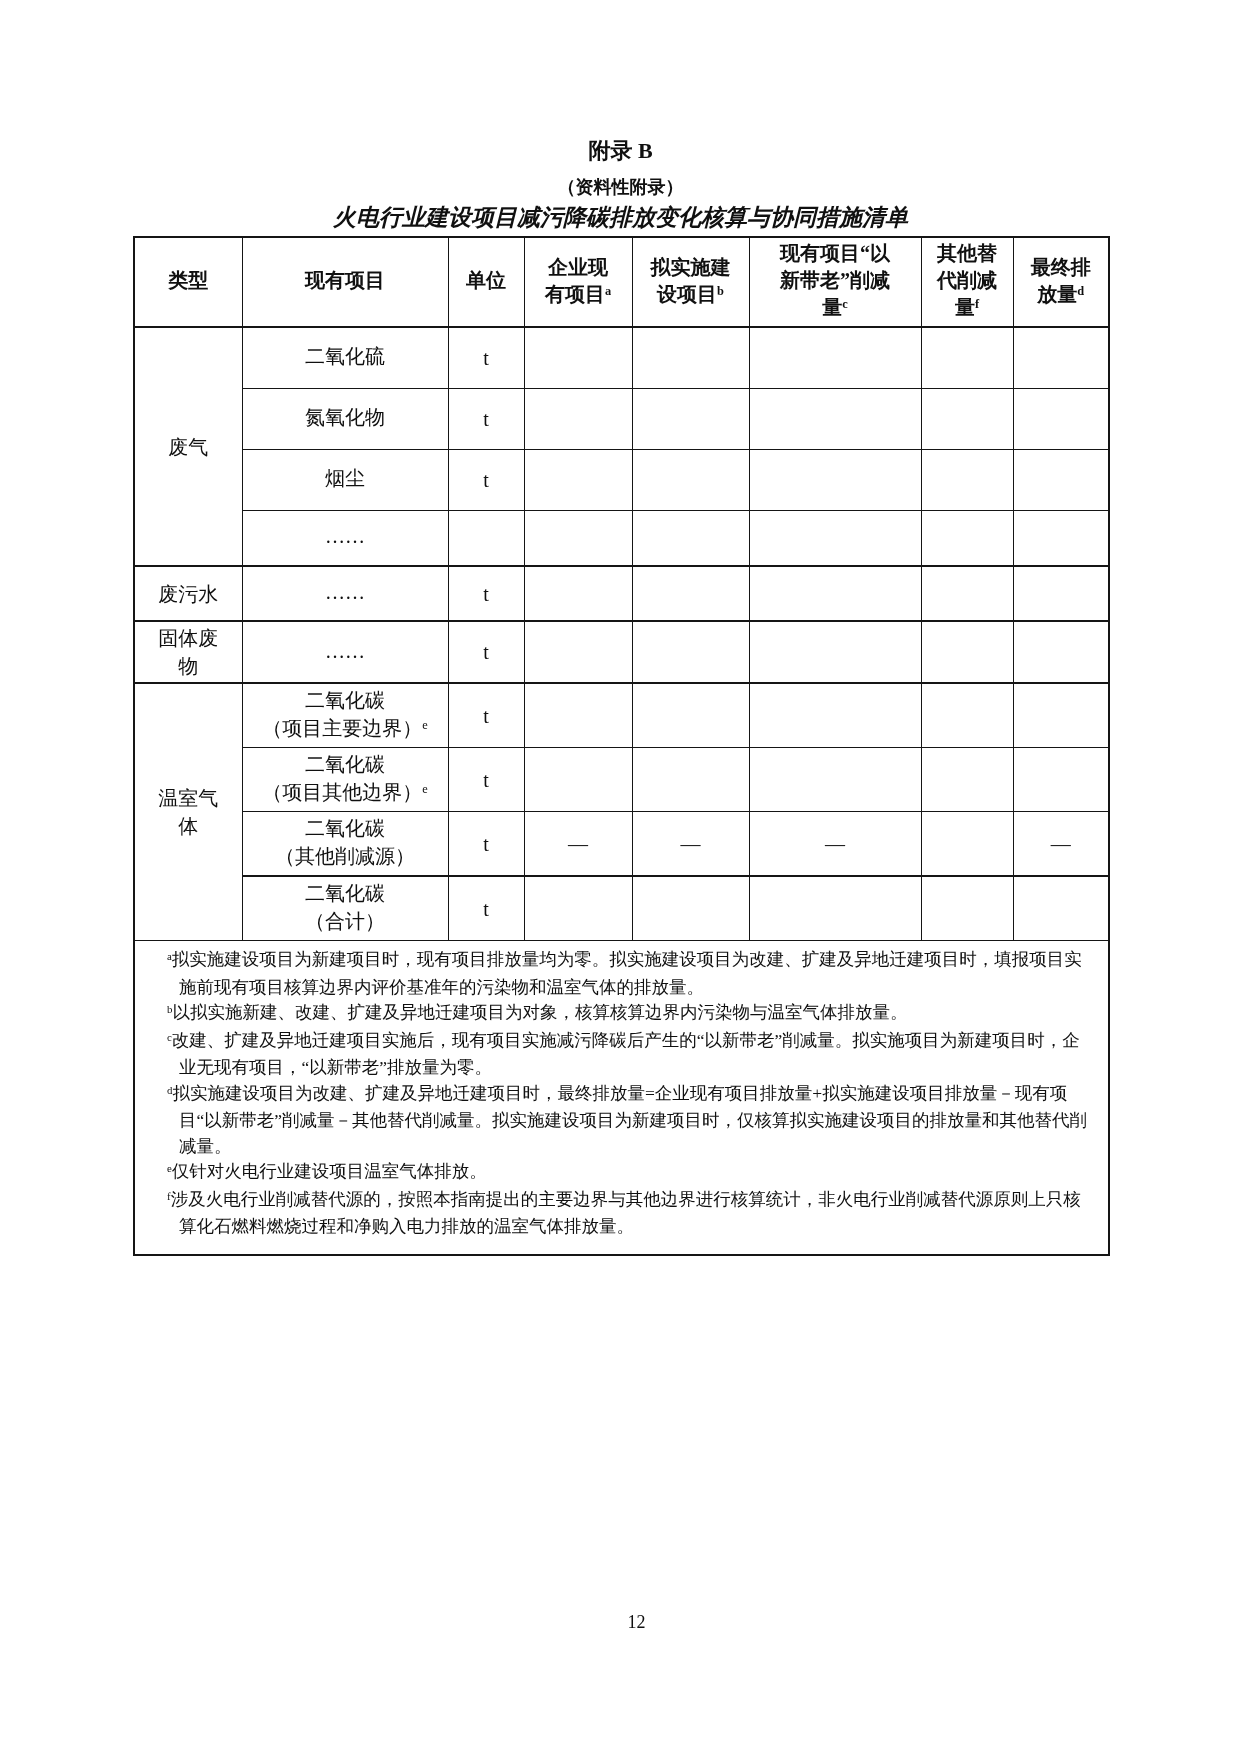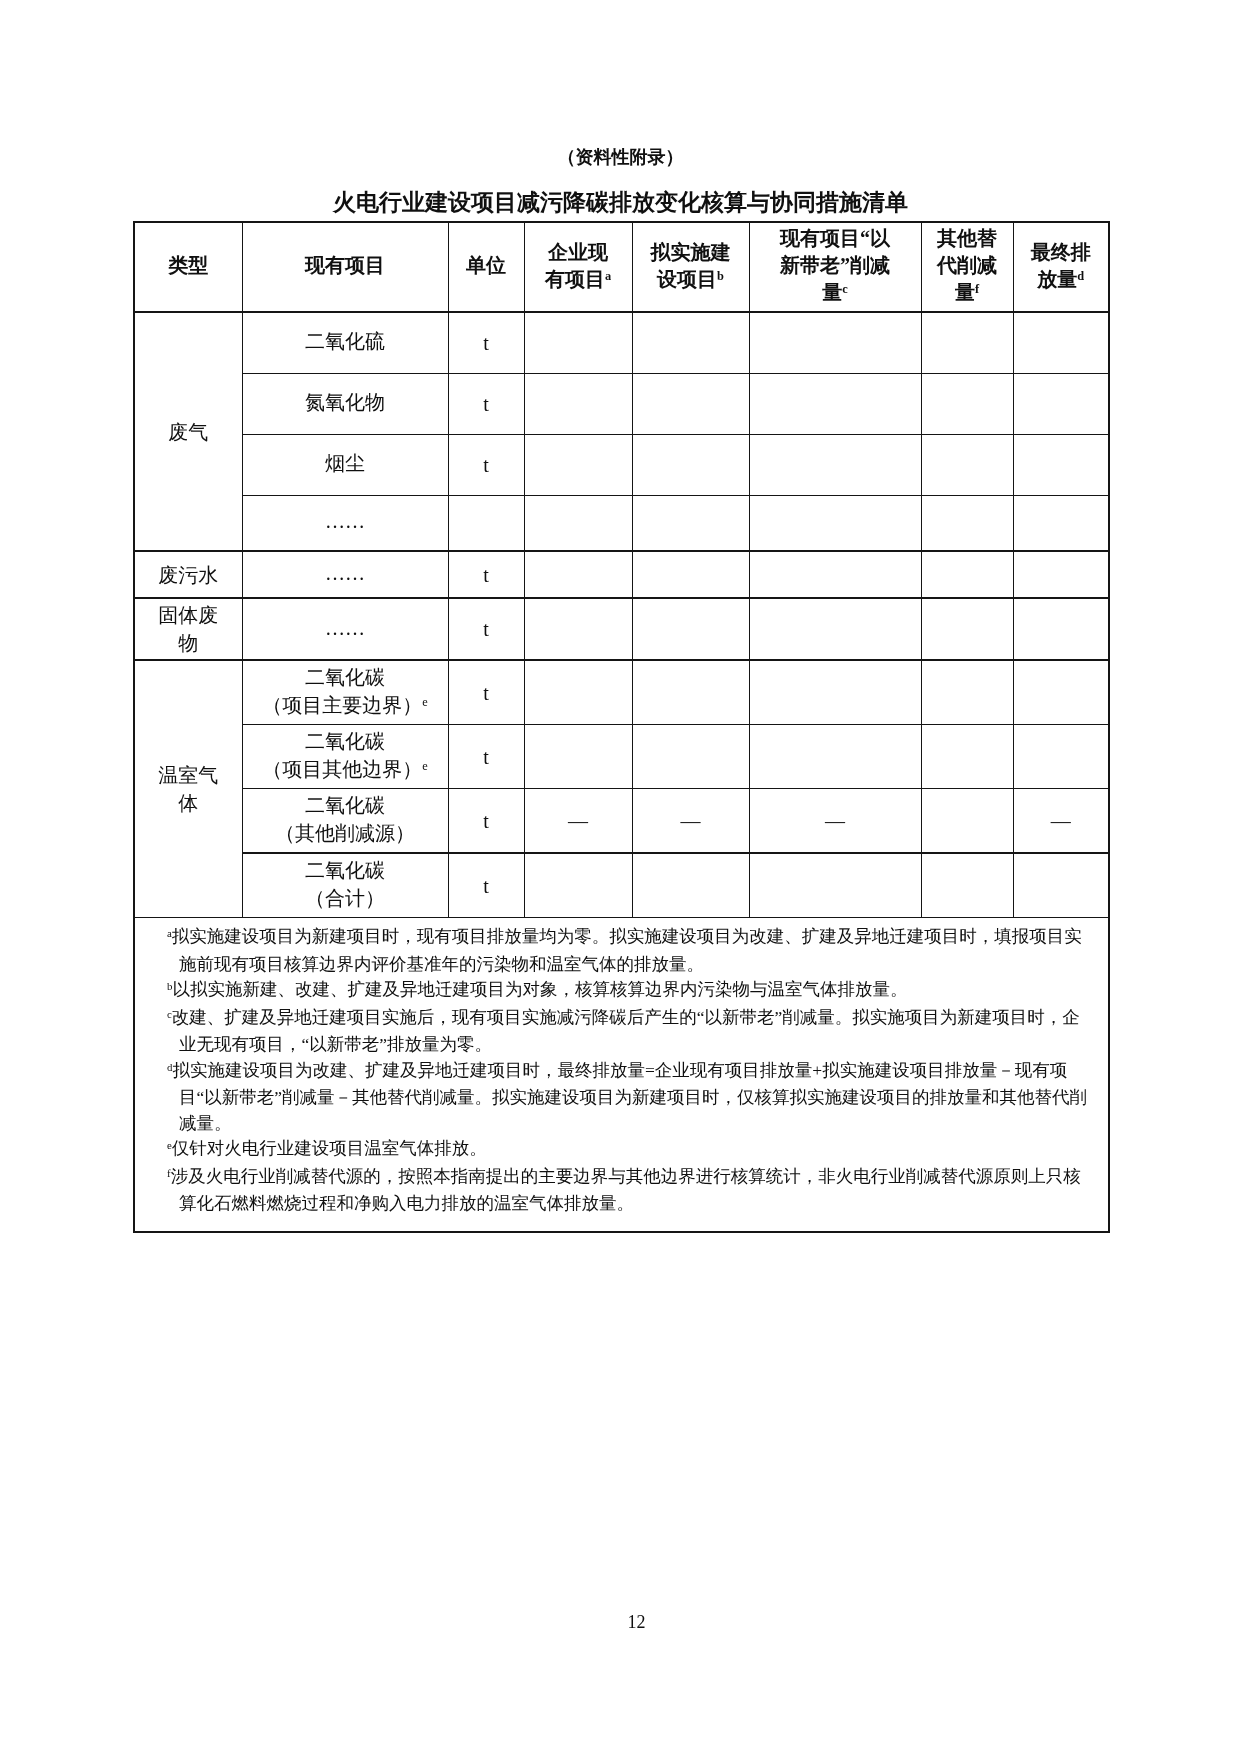--- a/index.html
+++ b/index.html
@@ -5,21 +5,21 @@
   * { margin:0; padding:0; box-sizing:border-box; }
   html,body { background:#ffffff; }
   body {
     width:1241px; height:1755px; position:relative; overflow:hidden;
     font-family:"Liberation Serif","DejaVu Serif",serif;
     color:#101010;
   }
   .headings { padding-top:136px; text-align:center; }
   .h-appendix { font-size:22px; font-weight:bold; line-height:30px; }
   .h-sub      { font-size:18px; font-weight:bold; line-height:30px; margin-top:6px; }
-  .h-title    { font-size:23px; font-weight:bold; line-height:31px; margin-top:15px; }
+  .h-title    { font-size:23px; font-weight:bold; line-height:31px; margin-top:0;font-style:italic; }
   .h-caption  { font-size:20px; line-height:27px; margin-top:7px; }
 
   table.b1 {
     border-collapse:collapse; table-layout:fixed;
     width:975px; margin:3px 0 0 133px;
     border:2px solid #151515;
   }
   .b1 th, .b1 td {
     border:1px solid #151515;
     text-align:center; vertical-align:middle;
@@ -30,36 +30,37 @@
   .b1 td { line-height:28px; }
   .b1 tr.hdr th { border-bottom:2px solid #151515; }
   .b1 tr.gs td { border-top:2px solid #151515; }
   .pre { white-space:pre-line; }
   .b1 sup, .fn sup {
     font-size:0.62em; vertical-align:baseline;
     position:relative; top:-0.45em;
   }
   tr.h87 { height:87px; }
   tr.h61 { height:61px; }
-  tr.h57 { height:47px; }
+  tr.h57 { height:55px; }
   tr.h56 { height:56px; }
   tr.h64 { height:64px; }
 
   td.fn-cell { text-align:left; vertical-align:top; padding:6px 20px 14px 32px; }
   .fn { font-size:17.5px; line-height:25.5px; padding-left:12px; text-indent:-12px; }
 
   .pageno {
     position:absolute; top:1610px; left:16px; width:100%;
     text-align:center; font-size:18px; line-height:24px;
   }
 </style>
 </head>
 <body>
 
 <div class="headings">
+  <div class="h-appendix">附录 B</div>
   <div class="h-sub">（资料性附录）</div>
   <div class="h-title">火电行业建设项目减污降碳排放变化核算与协同措施清单</div>
 </div>
 
 <table class="b1">
   <colgroup>
     <col style="width:108px">
       <col style="width:206px">
       <col style="width:76px">
       <col style="width:108px">

